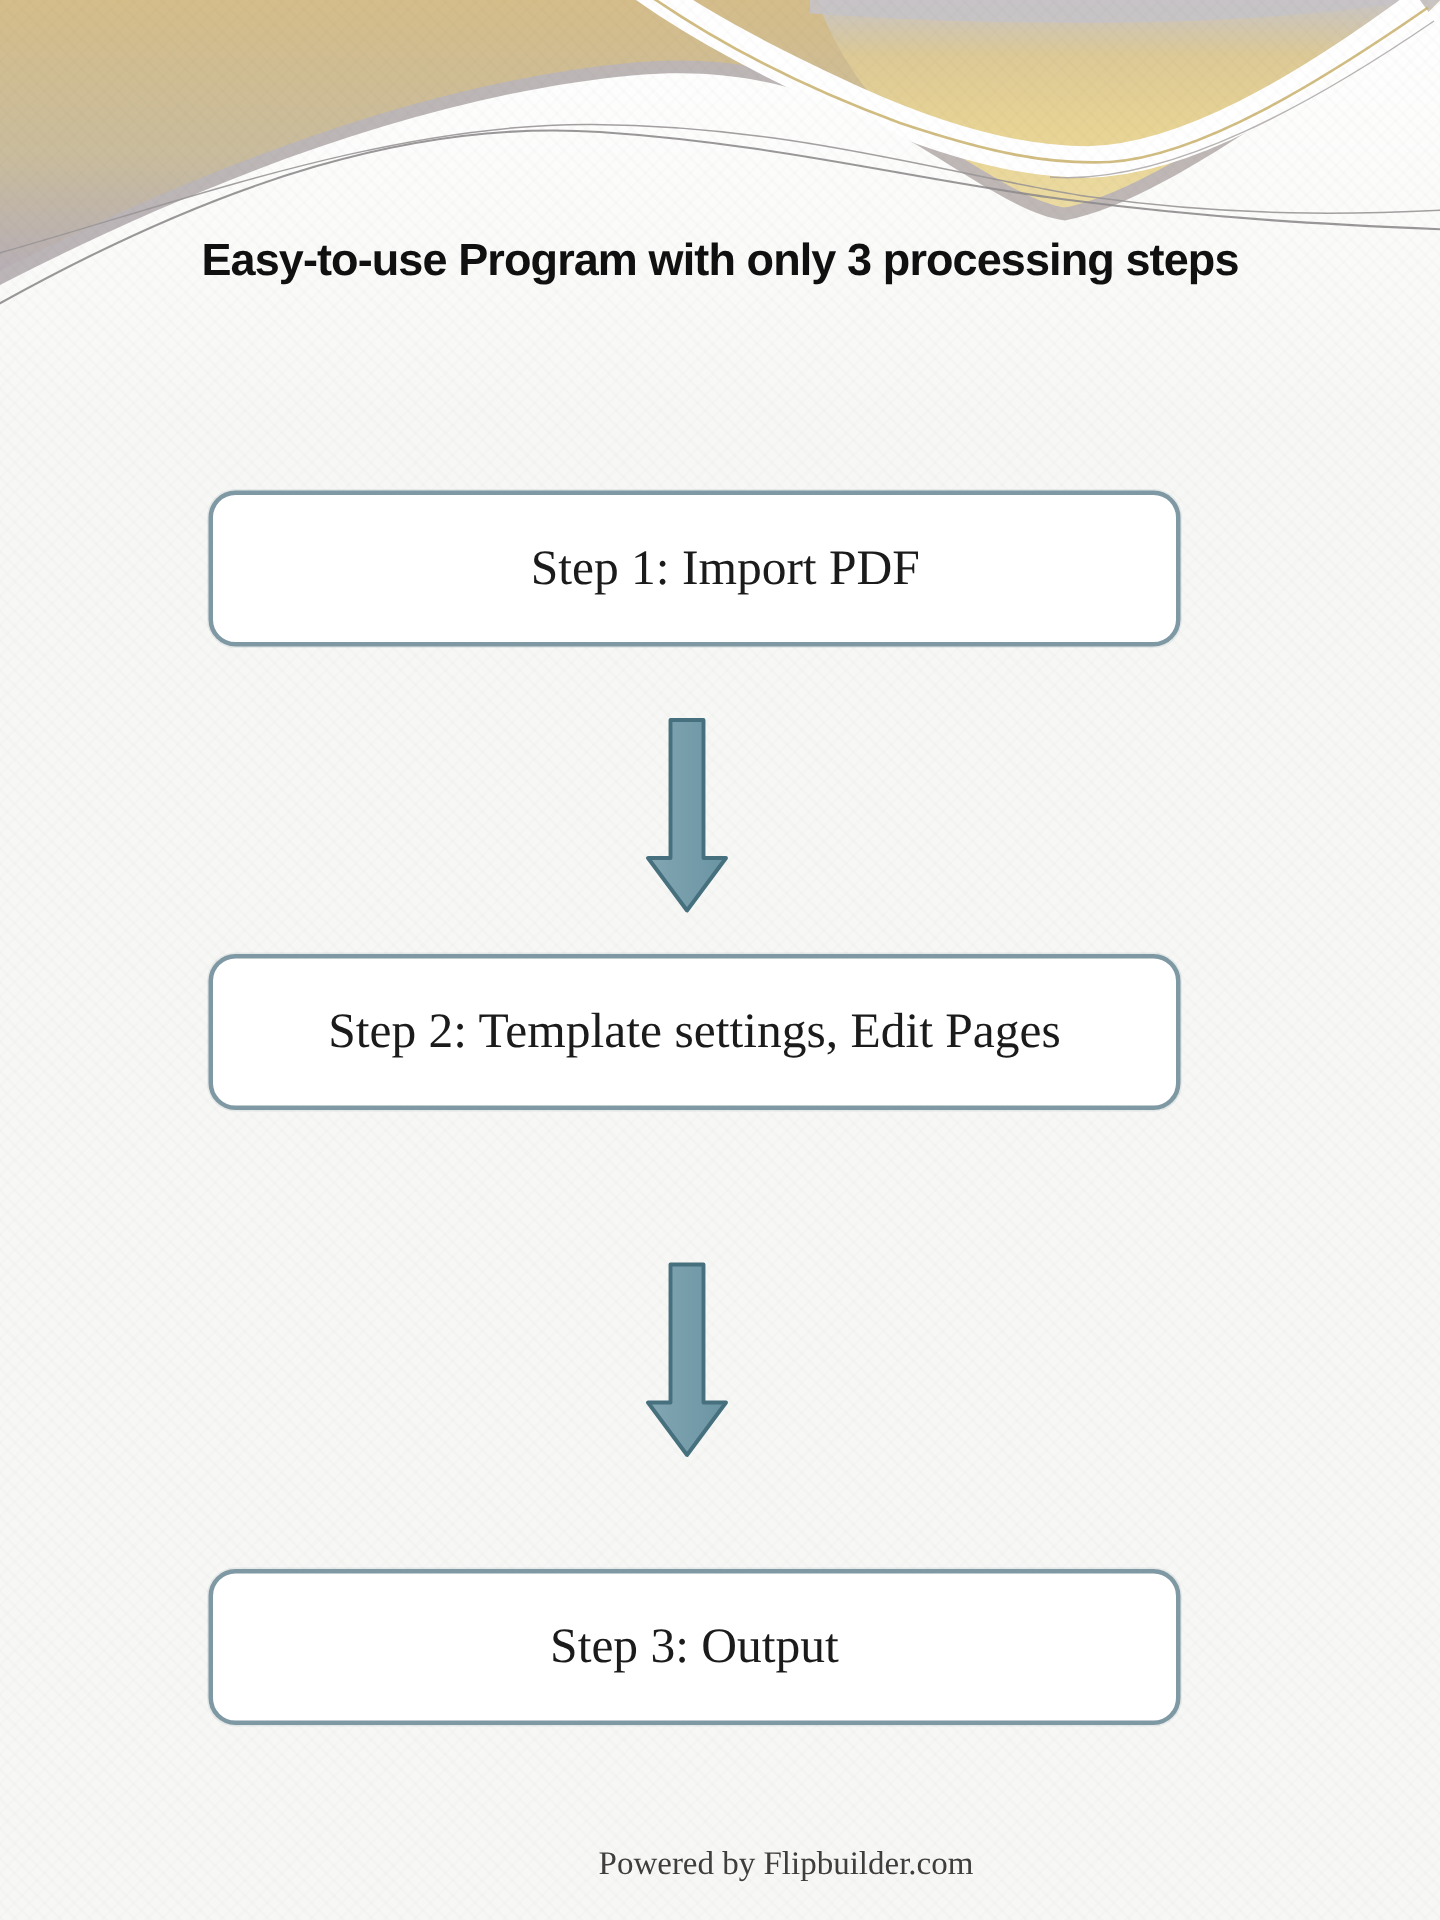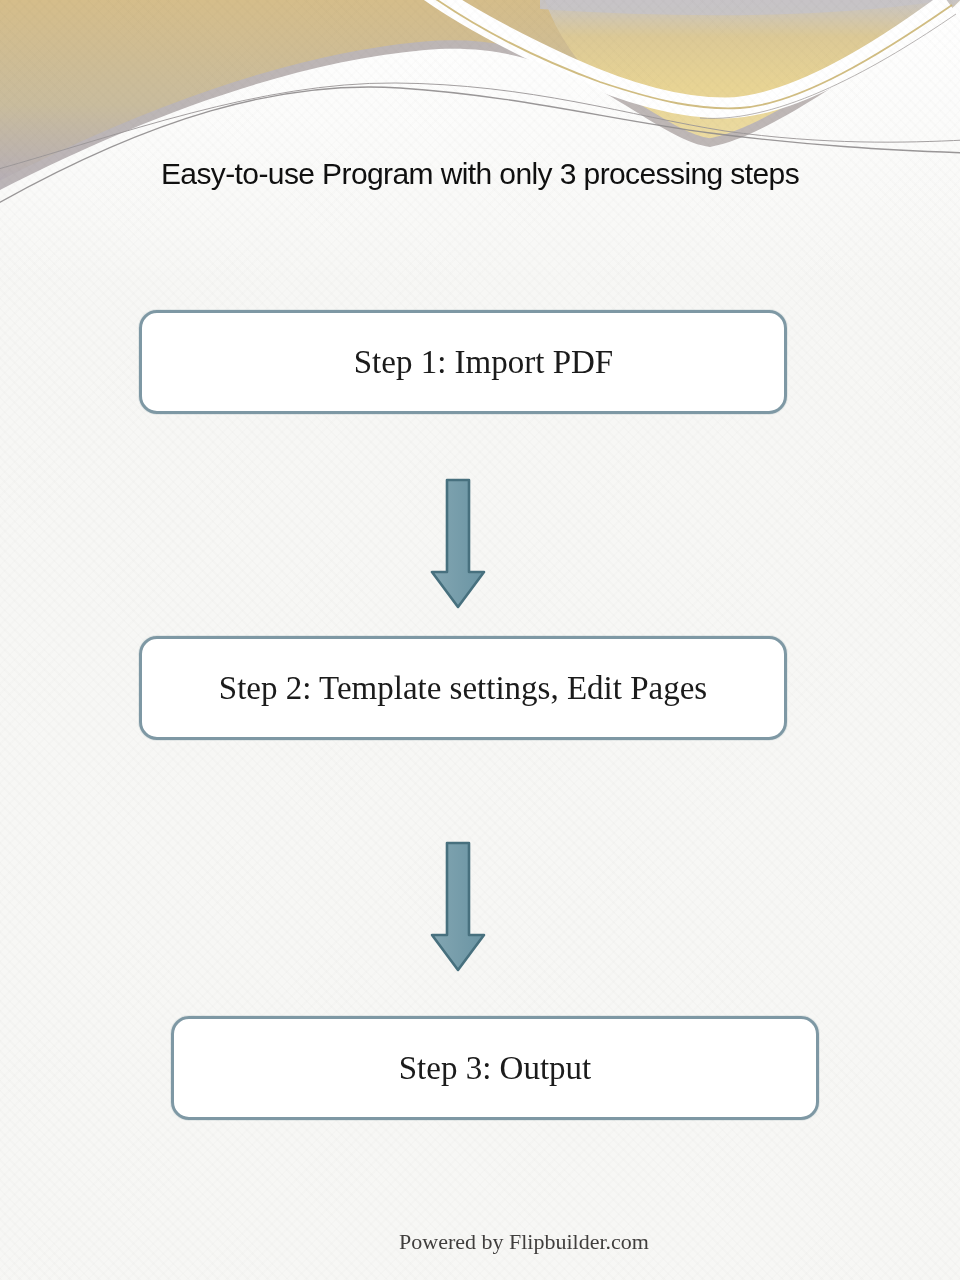--- a/index.html
+++ b/index.html
@@ -28,21 +28,21 @@
     width:960px;height:280px;
     display:block;
   }
   .title{
     position:absolute;
     top:157px;left:0;
     width:960px;
     margin:0;
     text-align:center;
     font-family:"Liberation Sans", sans-serif;
-    font-weight:normal;
+    font-weight:bold;
     font-size:30px;
     letter-spacing:-0.6px;
     color:#101010;
     z-index:3;
   }
   .step-box{
     position:absolute;
     left:139px;
     width:648px;height:104px;
     box-sizing:border-box;
@@ -52,23 +52,23 @@
     display:flex;align-items:center;justify-content:center;
     box-shadow:0 0 0 1px rgba(126,152,164,0.15);
     z-index:2;
   }
   .step-box .step-label{
     font-family:"Liberation Serif", serif;
     font-size:33px;
     color:#1b1b1b;
     white-space:nowrap;
   }
-  .box-1{top:310px;padding-left:41px;}
+  .box-1{top:327px;padding-left:41px;}
   .box-2{top:636px;}
-  .box-3{top:1016px;margin-left:32px;}
+  .box-3{top:1046px;}
   .arrow{
     position:absolute;
     left:430px;
     width:56px;height:132px;
     z-index:2;
   }
   .arrow-1{top:478px;}
   .arrow-2{top:841px;}
   .footer{
     position:absolute;

